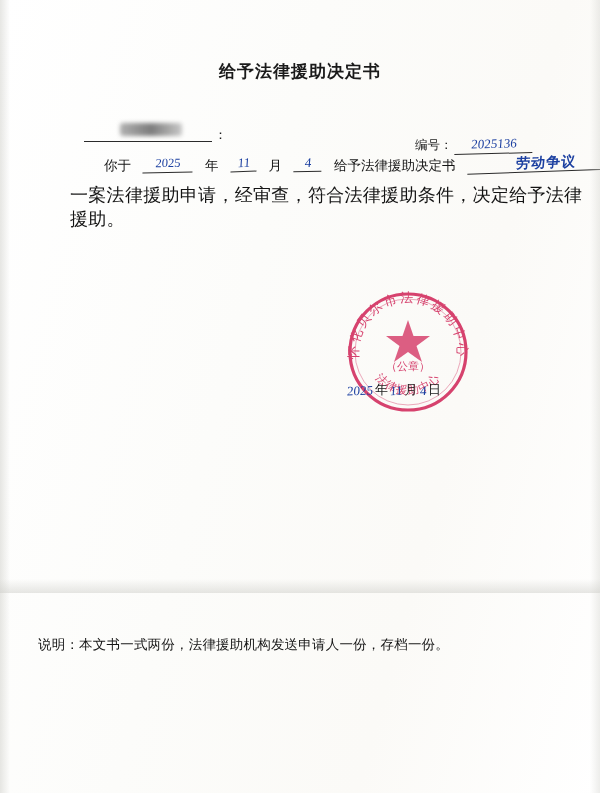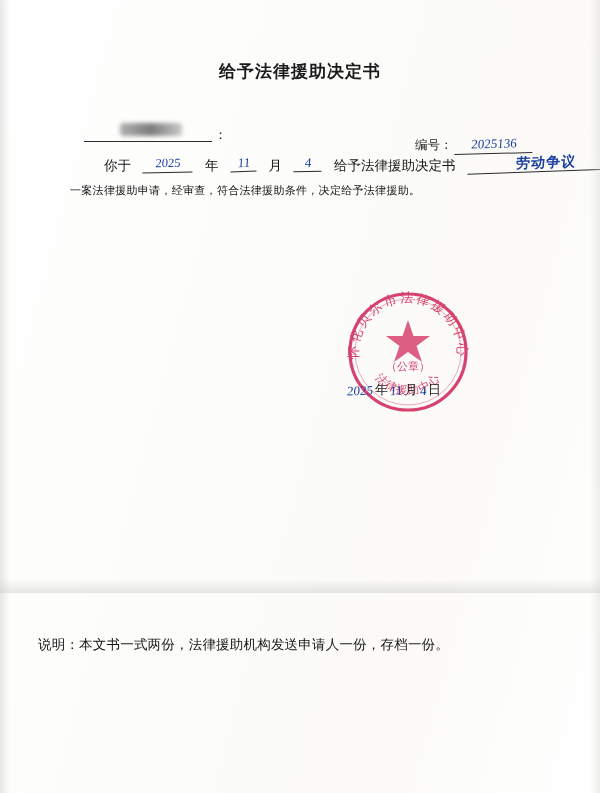--- a/index.html
+++ b/index.html
@@ -130,21 +130,21 @@
     font-weight: bold;
     transform: rotate(-2deg) skewX(-7deg);
     letter-spacing: 1px;
   }
 
   .body-line2 {
     position: absolute;
     top: 183px;
     left: 70px;
     font-family: "DejaVu Serif", serif;
-    font-size: 11px;
+    font-size: 18px;
     color: #141414;
     letter-spacing: 0.3px;
   }
 
   
   .seal {
     position: absolute;
     left: 340px;
     top: 284px;
     width: 136px;

